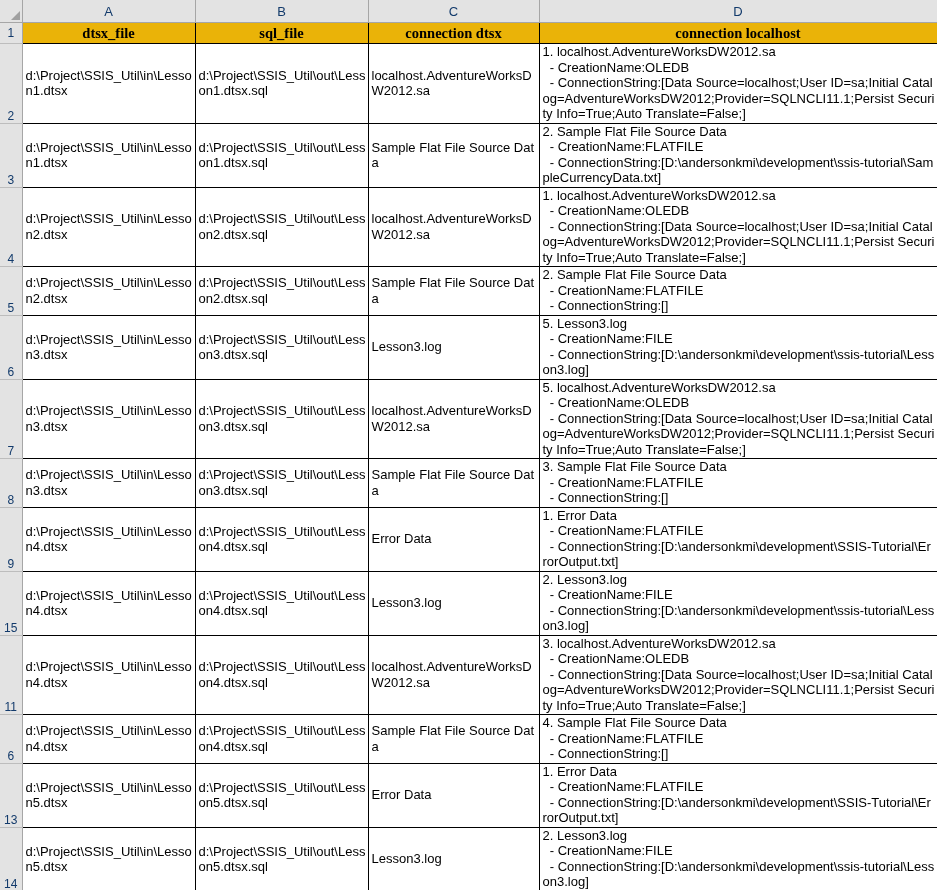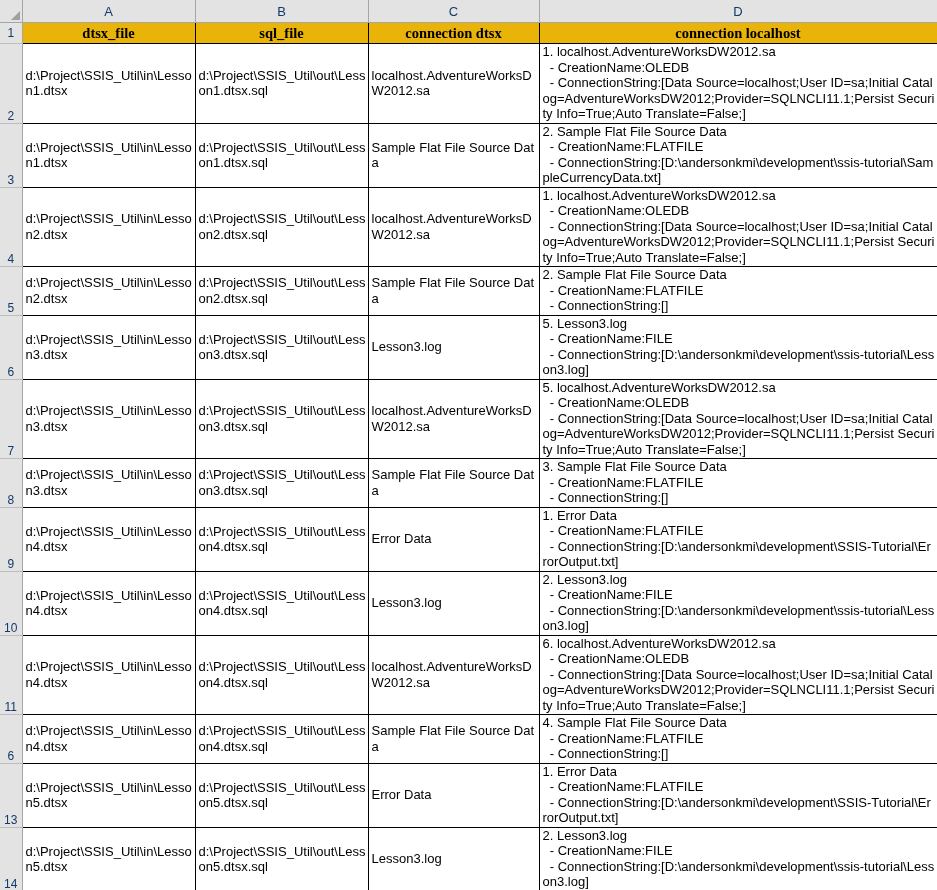--- a/index.html
+++ b/index.html
@@ -224,35 +224,35 @@
         <td class="rowhdr">9</td>
         <td class="cell first">d:\Project\SSIS_Util\in\Lesson4.dtsx</td>
         <td class="cell">d:\Project\SSIS_Util\out\Lesson4.dtsx.sql</td>
         <td class="cell">Error Data</td>
         <td class="cell d">1. Error Data
   - CreationName:FLATFILE
   - ConnectionString:[D:\andersonkmi\development\SSIS-Tutorial\ErrorOutput.txt]</td>
       </tr>
 
       <tr style="height:56px">
-        <td class="rowhdr">10</td>
+        <td class="rowhdr">15</td>
         <td class="cell first">d:\Project\SSIS_Util\in\Lesson4.dtsx</td>
         <td class="cell">d:\Project\SSIS_Util\out\Lesson4.dtsx.sql</td>
         <td class="cell">Lesson3.log</td>
         <td class="cell d">2. Lesson3.log
   - CreationName:FILE
   - ConnectionString:[D:\andersonkmi\development\ssis-tutorial\Lesson3.log]</td>
       </tr>
 
       <tr style="height:72px">
         <td class="rowhdr">11</td>
         <td class="cell first">d:\Project\SSIS_Util\in\Lesson4.dtsx</td>
         <td class="cell">d:\Project\SSIS_Util\out\Lesson4.dtsx.sql</td>
         <td class="cell">localhost.AdventureWorksDW2012.sa</td>
-        <td class="cell d">6. localhost.AdventureWorksDW2012.sa
+        <td class="cell d">3. localhost.AdventureWorksDW2012.sa
   - CreationName:OLEDB
   - ConnectionString:[Data Source=localhost;User ID=sa;Initial Catalog=AdventureWorksDW2012;Provider=SQLNCLI11.1;Persist Security Info=True;Auto Translate=False;]</td>
       </tr>
 
       <tr style="height:44px">
         <td class="rowhdr">6</td>
         <td class="cell first">d:\Project\SSIS_Util\in\Lesson4.dtsx</td>
         <td class="cell">d:\Project\SSIS_Util\out\Lesson4.dtsx.sql</td>
         <td class="cell">Sample Flat File Source Data</td>
         <td class="cell d">4. Sample Flat File Source Data

